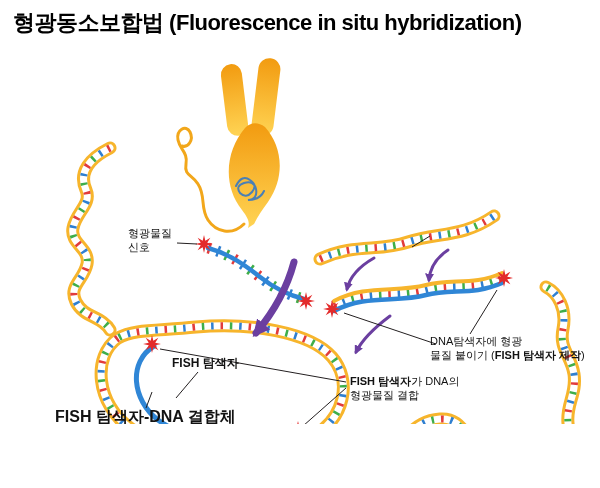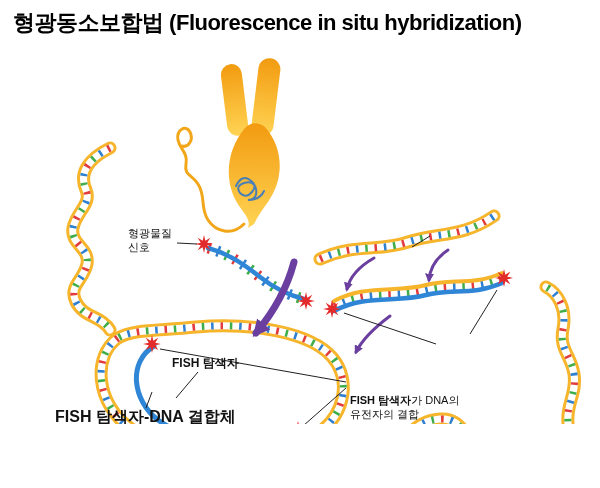--- a/index.html
+++ b/index.html
@@ -138,23 +138,27 @@
       <line class="conn" x1="146" y1="408" x2="152" y2="392"></line>
     </g>
   </svg>
 
   <div class="lbl" style="left:128px;top:226px;width:50px;">
     <div>형광물질</div>
     <div>신호</div>
   </div>
 
 
+  <div class="lbl" style="left:430px;top:334px">
+    <div>DNA탐색자에 형광</div>
+    <div><span>물질 붙이기 (</span><span class="b">FISH 탐색자 제작</span><span>)</span></div>
+  </div>
 
   <div class="lbl b" style="left:172px;top:356px;font-size:12px">FISH 탐색자</div>
 
-  <div class="lbl" style="left:350px;top:393px">
+  <div class="lbl" style="left:350px;top:374px">
     <div><span class="b">FISH 탐색자</span><span>가 DNA의</span></div>
-    <div>유전자의 결합</div>
+    <div>형광물질 결합</div>
   </div>
 
   <div class="lbl b" style="left:55px;top:407px;font-size:16px">FISH 탐색자-DNA 결합체</div>
 
 </div>
 
 </body></html>

